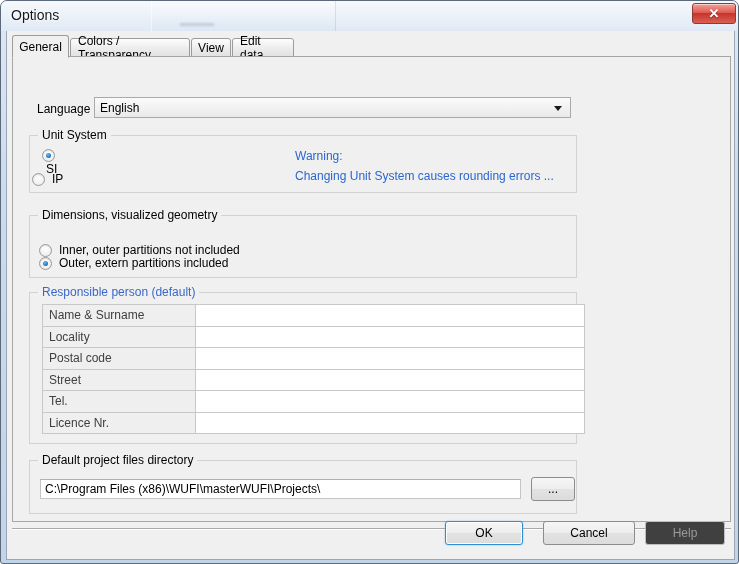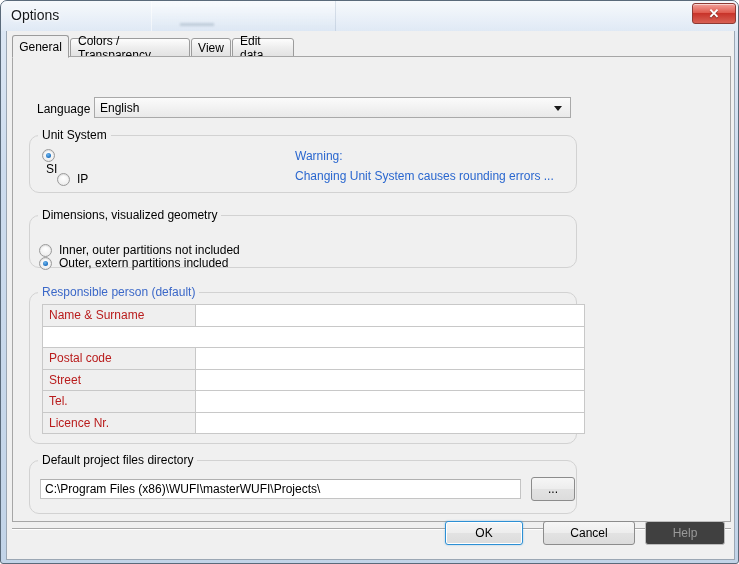--- a/index.html
+++ b/index.html
@@ -109,21 +109,21 @@
     border-top: 1px solid #a6a6a6;
     padding-left: 16px;
   }
 
   
   .lbl { position: absolute; font-size: 12px; color: #000000; }
 
   .groupbox {
     position: absolute;
     border: 1px solid #d2d2d2;
-    border-radius: 10px;
+    border-radius: 0;
     background: transparent;
   }
   .group-legend {
     position: absolute;
     top: -8px; left: 8px;
     padding: 0 4px;
     background: #f0f0f0;
     font-size: 12px; color: #000000;
   }
   .group-legend.blue { color: #3b68c8; }
@@ -184,21 +184,21 @@
     width: 543px;
     border-left: 1px solid #c8c8c8;
     border-top: 1px solid #c8c8c8;
   }
   .trow { display: flex; height: 21.5px; }
   .tcell-label {
     width: 153px;
     background: #efefef;
     border-right: 1px solid #c8c8c8;
     border-bottom: 1px solid #c8c8c8;
-    font-size: 12px; color: #b91c1c;
+    font-size: 12px; color: #404040;
     display: flex; align-items: center;
     padding-left: 6px;
   }
   .tcell-value {
     flex: 1;
     background: #ffffff;
     border-right: 1px solid #c8c8c8;
     border-bottom: 1px solid #c8c8c8;
     font-size: 12px; color: #000000;
     display: flex; align-items: center;
@@ -273,30 +273,30 @@
         <span class="arrow"></span>
       </div>
 
       <div class="groupbox" style="left:16px; top:78px; width:548px; height:58px;">
         <div class="group-legend">Unit System</div>
 
         <div class="radio-row" style="left:9px; top:13px;flex-direction:column;">
           <span class="radio checked"></span>
           <span class="radio-label">SI</span>
         </div>
-        <div class="radio-row" style="left:27px; top:36px;">
+        <div class="radio-row" style="left:2px; top:36px;">
           <span class="radio"></span>
           <span class="radio-label">IP</span>
         </div>
 
         <div class="warn-line" style="left:265px; top:13px;">Warning:</div>
         <div class="warn-line" style="left:265px; top:33px;">Changing Unit System causes rounding errors ...</div>
       </div>
 
-      <div class="groupbox" style="left:16px; top:158px; width:548px; height:53px;">
+      <div class="groupbox" style="left:16px; top:158px; width:548px; height:63px;">
         <div class="group-legend">Dimensions, visualized geometry</div>
 
         <div class="radio-row" style="left:9px; top:27px;">
           <span class="radio"></span>
           <span class="radio-label">Inner, outer partitions not included</span>
         </div>
         <div class="radio-row" style="left:9px; top:40px;">
           <span class="radio checked"></span>
           <span class="radio-label">Outer, extern partitions included</span>
         </div>
@@ -304,20 +304,21 @@
 
       <div class="groupbox" style="left:16px; top:235px; width:548px; height:152px;">
         <div class="group-legend blue">Responsible person (default)</div>
 
         <div id="person-table">
           <div class="trow">
             <div class="tcell-label">Name &amp; Surname</div>
             <div class="tcell-value"></div>
           </div>
           <div class="trow">
+            <div class="tcell-label">Locality</div>
             <div class="tcell-value"></div>
           </div>
           <div class="trow">
             <div class="tcell-label">Postal code</div>
             <div class="tcell-value"></div>
           </div>
           <div class="trow">
             <div class="tcell-label">Street</div>
             <div class="tcell-value"></div>
           </div>

